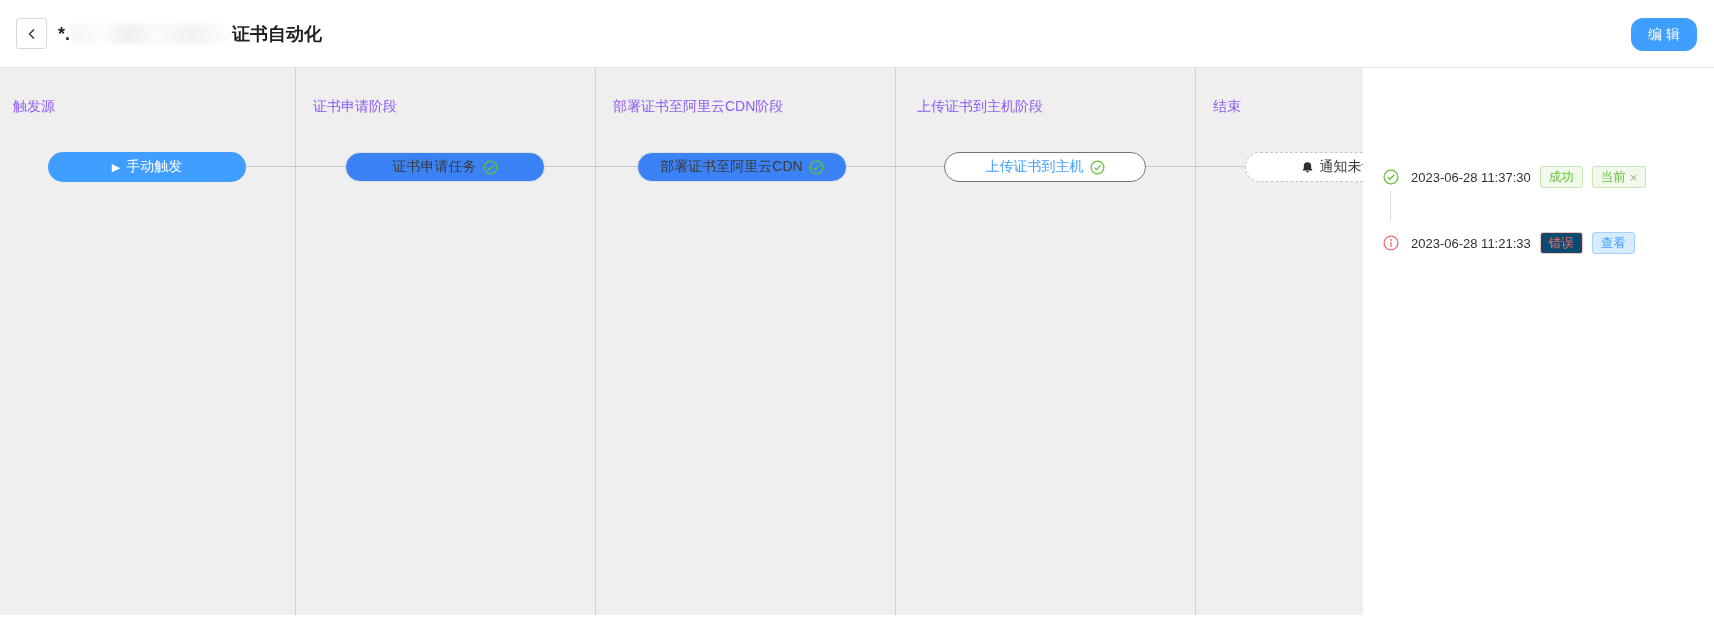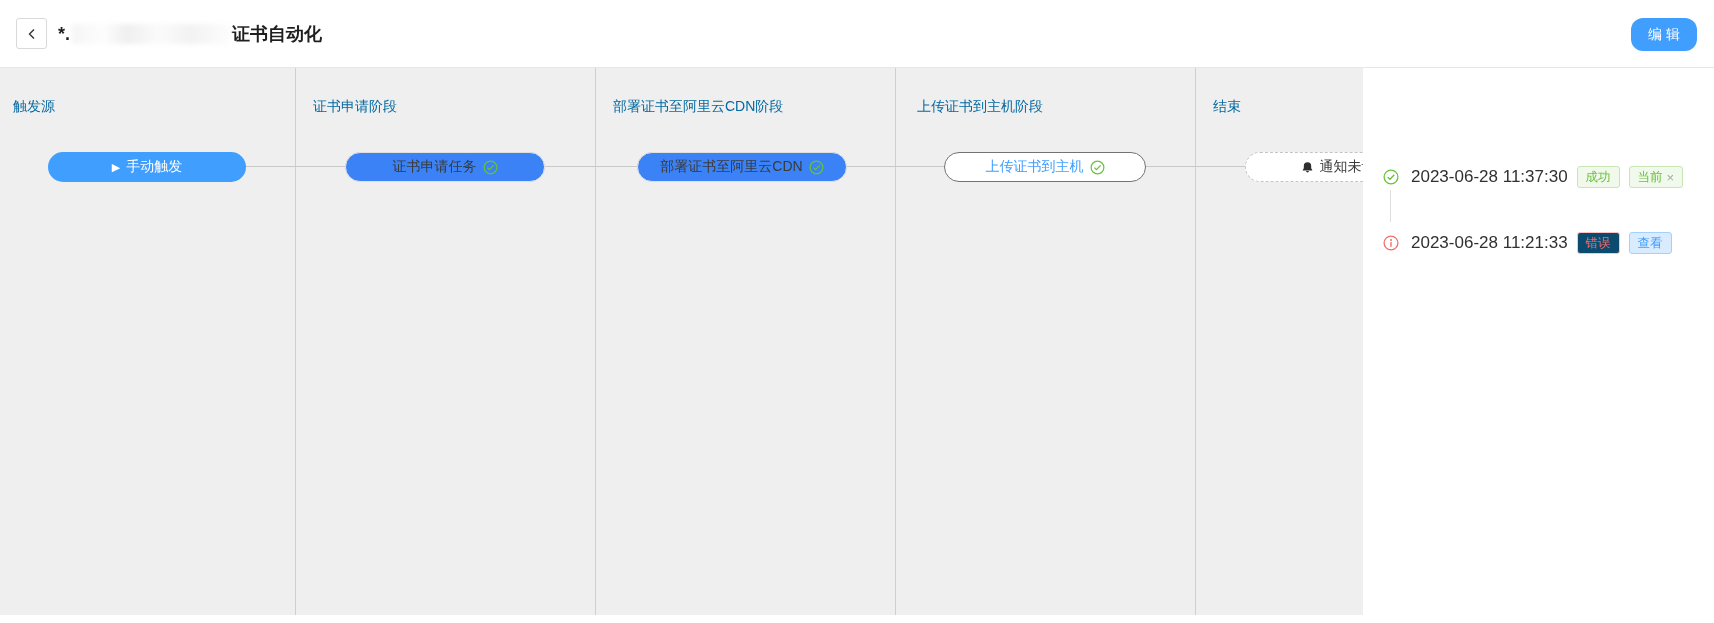--- a/index.html
+++ b/index.html
@@ -36,21 +36,21 @@
   }
   
   #canvas {
     position: absolute; left: 0; top: 68px; width: 1714px; height: 547px;
     background: #efefef; z-index: 1;
   }
   .col-divider {
     position: absolute; top: 0; width: 1px; height: 547px; background: #cfcfcf;
   }
   .stage-label {
-    position: absolute; top: 30px; font-size: 14px; color: #0369a1; white-space: nowrap;
+    position: absolute; top: 30px; font-size: 14px; color: #8b5cf6; white-space: nowrap;
   }
   .connector {
     position: absolute; top: 98px; height: 1px; background: #c9c9c9; z-index: 2;
   }
   .pill {
     position: absolute; top: 84px; height: 30px; border-radius: 15px;
     display: flex; align-items: center; justify-content: center; gap: 6px;
     font-size: 14px; white-space: nowrap; z-index: 3; cursor: pointer;
   }
   .pill-trigger { background: #409eff; color: #fff; }
@@ -69,21 +69,21 @@
     display: flex; align-items: baseline; gap: 10px; white-space: nowrap;
   }
   .panel-title { font-size: 21px; font-weight: bold; color: #1c1c1c; }
   .panel-hint  { font-size: 14px; color: #a9acb2; }
   .history-entry {
     position: absolute; left: 20px; display: flex; align-items: center; gap: 9px;
     white-space: nowrap;
   }
   .entry-1 { top: 98px; }
   .entry-2 { top: 164px; }
-  .entry-time { font-size: 17px; color: #303133; margin-left: 3px; }
+  .entry-time { font-size: 13px; color: #303133; margin-left: 3px; }
   .timeline-line {
     position: absolute; left: 27px; top: 122px; width: 1px; height: 32px;
     background: #dedede;
   }
   .tag {
     height: 22px; padding: 0 8px; border-radius: 3px; font-size: 12.5px;
     display: inline-flex; align-items: center; gap: 4px; cursor: pointer;
   }
   .tag-success { background: #f0f9eb; border: 1px solid #c8e6b5; color: #67c23a; }
   .tag-danger  { background: #0c4a6e; border: 1px solid #fbc4c4; color: #f56c6c; }

